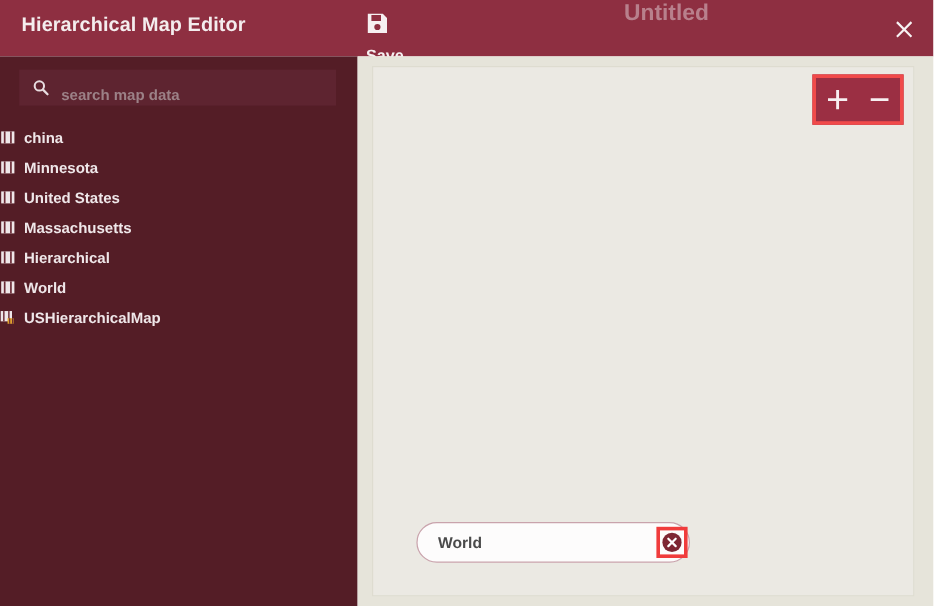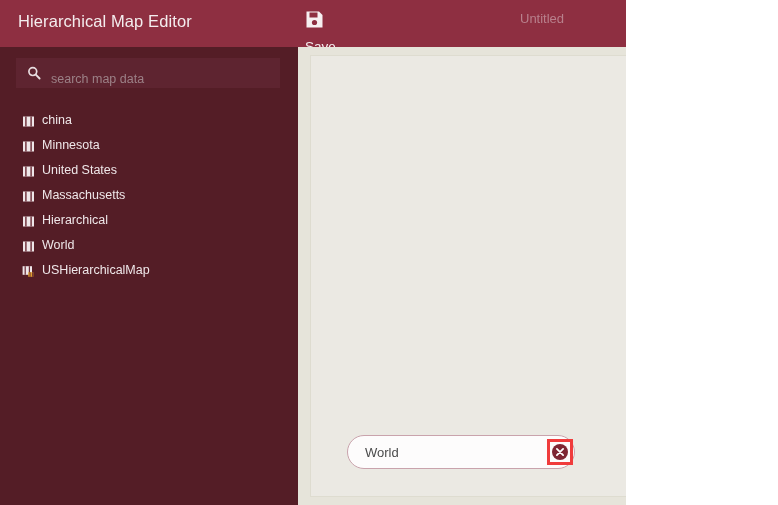--- a/index.html
+++ b/index.html
@@ -6,24 +6,25 @@
     margin: 0;
     padding: 0;
     background: #ffffff;
   }
   body {
     font-family: "Liberation Sans", sans-serif;
     -webkit-font-smoothing: antialiased;
   }
   #app {
     position: relative;
-    width: 626px;
+    width: 778px;
     height: 505px;
     overflow: hidden;
     background: #ffffff;
+    font-weight: bold;
   }
 
   
   .header {
     position: absolute;
     left: 0; top: 0;
     width: 778px;
     height: 47px;
     background: #8E2F41;
     box-sizing: border-box;
@@ -54,22 +55,22 @@
     display: block;
   }
   .save-label {
     font-size: 13.5px;
     color: #F6F0F1;
     white-space: nowrap;
   }
   .doc-title {
     position: absolute;
     left: 520px;
-    top: 11px;
-    font-size: 13px;
+    top: 1px;
+    font-size: 19px;
     color: #B8808C;
     white-space: nowrap;
   }
   .close-btn {
     position: absolute;
     right: 12px;
     top: 11px;
     width: 26px;
     height: 26px;
     display: flex;
@@ -117,23 +118,22 @@
   }
 
   .map-list {
     position: absolute;
     left: 0;
     top: 55px;
     width: 298px;
   }
   .map-item {
     display: flex;
-    align-items: flex-end;
+    align-items: center;
     height: 25px;
-    padding-left: 22px;
     cursor: pointer;
   }
   .map-item-icon {
     width: 13px;
     height: 13px;
     flex: 0 0 auto;
     margin-right: 7px;
     display: block;
   }
   .map-item-label {

